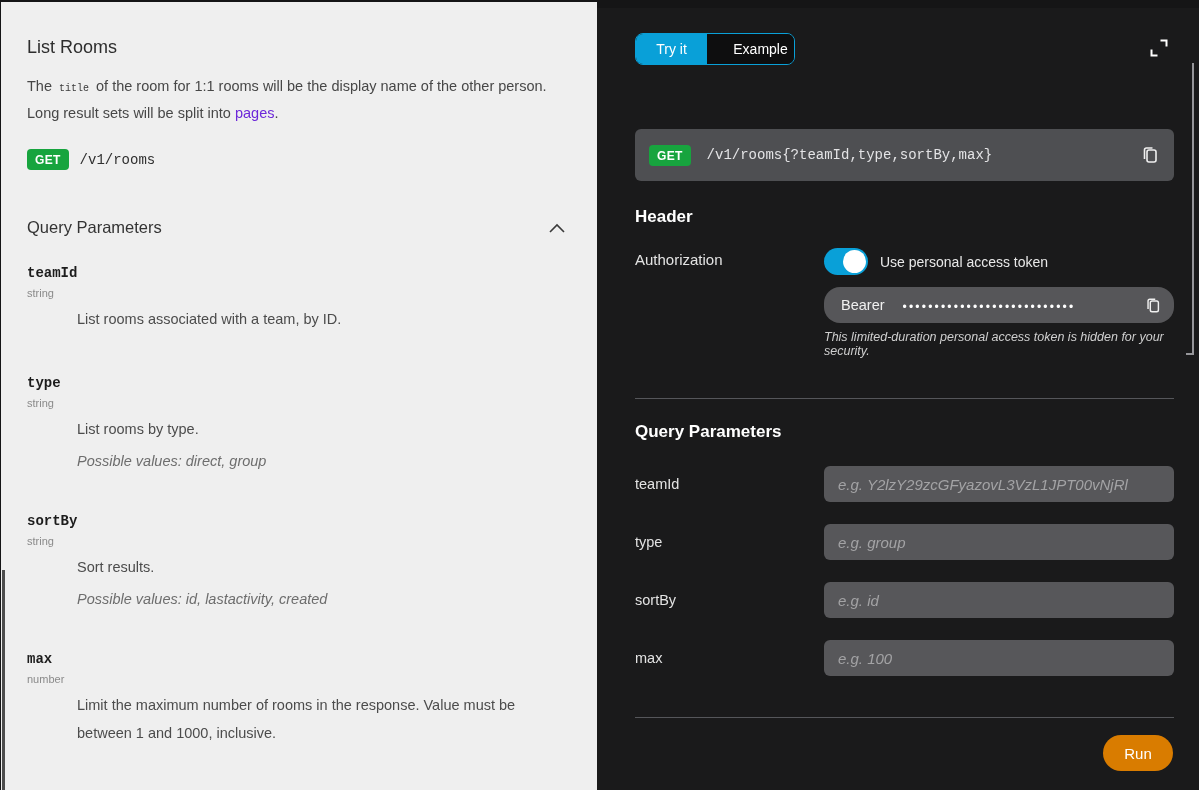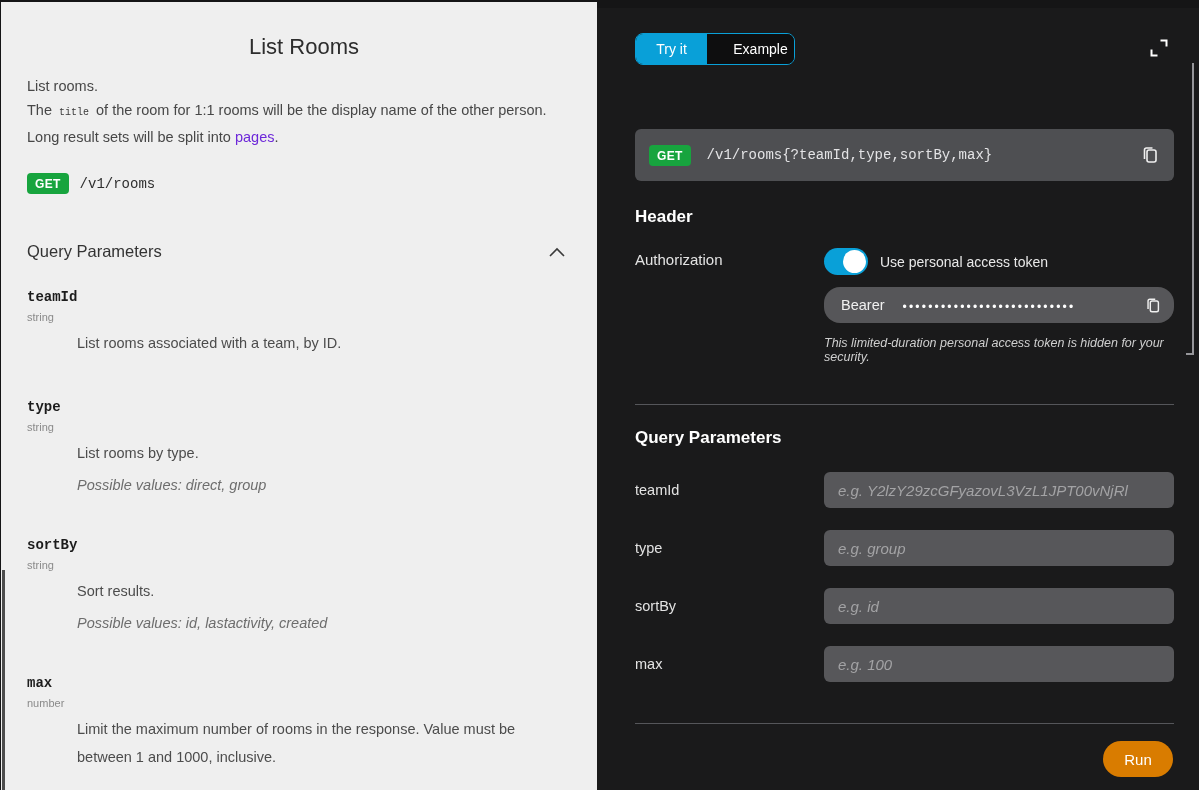--- a/index.html
+++ b/index.html
@@ -5,21 +5,21 @@
   * { margin:0; padding:0; box-sizing:border-box; }
   html,body { width:1199px; height:790px; overflow:hidden; }
   body { background:#151516; font-family:"Liberation Sans", sans-serif; position:relative; }
 
   
   .left-panel { position:absolute; left:1px; top:2px; width:596px; height:788px;
                 background:#efefef; overflow:hidden; }
   .left-scrollbar { position:absolute; left:1px; top:568px; width:3px; height:222px;
                     background:#4d4d4d; }
   .doc { padding:32px 16px 0 26px; }
-  .doc-title { font-size:22px; font-weight:400; color:#2d2d2d; line-height:26px;text-align:center; }
+  .doc-title { font-size:18px; font-weight:400; color:#2d2d2d; line-height:26px; }
   .doc-desc { margin-top:14px; font-size:14.5px; line-height:24px; color:#474747; max-width:576px; }
   .inline-code { font-family:"Liberation Mono", monospace; font-size:10px; color:#3a3a3a; padding:0 3px; }
   .doc-link { color:#6d28d9; cursor:pointer; text-decoration:none; }
   .endpoint-row { margin-top:24px; display:flex; align-items:center; gap:11px; }
   .method-badge { background:#17a43e; color:#fff; font-size:12px; font-weight:700;
                   border-radius:4px; padding:4px 8px 3px; line-height:14px; letter-spacing:.3px; }
   .endpoint-path { font-family:"Liberation Mono", monospace; font-size:14px; color:#2f2f2f; }
   .qp-header { margin-top:48px; display:flex; align-items:center; justify-content:space-between;
                padding-right:14px; }
   .qp-header-title { font-size:16.5px; font-weight:400; color:#333; }
@@ -60,21 +60,21 @@
   .toggle-row { display:flex; align-items:center; gap:12px; height:27px; }
   .toggle { width:44px; height:27px; border-radius:14px; background:#09a0d8; position:relative; cursor:pointer; flex:none; }
   .toggle-knob { position:absolute; right:2px; top:2px; width:23px; height:23px; border-radius:50%; background:#fff; }
   .toggle-label { font-size:14px; color:#e9e9e9; }
   .bearer-field { margin-top:12px; height:36px; background:#565659; border-radius:16px;
                   display:flex; align-items:center; padding:0 12px 0 17px; }
   .bearer-word { font-size:14.5px; color:#f0f0f0; margin-right:18px; }
   .token-mask { font-size:12px; letter-spacing:2.2px; color:#fff; line-height:10px; padding-top:4px;
                 overflow:hidden; white-space:nowrap; max-width:200px; }
   .bearer-field .copy-btn { width:18px; height:19px; }
-  .auth-note { margin-top:13px; font-size:12.5px; font-style:italic; color:#cfcfcf; line-height:14px; max-width:354px; }
+  .auth-note { margin-top:7px; font-size:12.5px; font-style:italic; color:#cfcfcf; line-height:14px; max-width:354px; }
 
   .divider { border-top:1px solid #55565a; }
   .divider-1 { margin-top:40px; }
   .divider-2 { margin-top:41px; }
   .qp-title { margin-top:23px; }
   .field-rows { margin-top:24px; }
   .field-row { display:grid; grid-template-columns:189px 1fr; margin-bottom:22px; align-items:center; }
   .field-row .row-label { padding-top:0; font-size:14.5px; }
   .field-input { height:36px; width:100%; background:#57575a; border:none; border-radius:6px;
                  color:#eee; font-size:15px; padding:0 14px; font-family:"Liberation Sans", sans-serif; outline:none; }
@@ -85,21 +85,20 @@
              color:#fff; font-size:15px; font-family:"Liberation Sans", sans-serif; cursor:pointer; }
 </style>
 </head>
 <body>
 
 <div class="left-panel">
   <div class="doc">
     <h1 class="doc-title">List Rooms</h1>
 
     <div class="doc-desc">
-      <div>List rooms.</div>
       <div><span>The </span><span class="inline-code">title</span><span> of the room for 1:1 rooms will be the display name of the other person.</span></div>
       <div><span>Long result sets will be split into </span><a class="doc-link">pages</a><span>.</span></div>
     </div>
 
     <div class="endpoint-row">
       <span class="method-badge">GET</span>
       <span class="endpoint-path">/v1/rooms</span>
     </div>
 
     <div class="qp-header">

